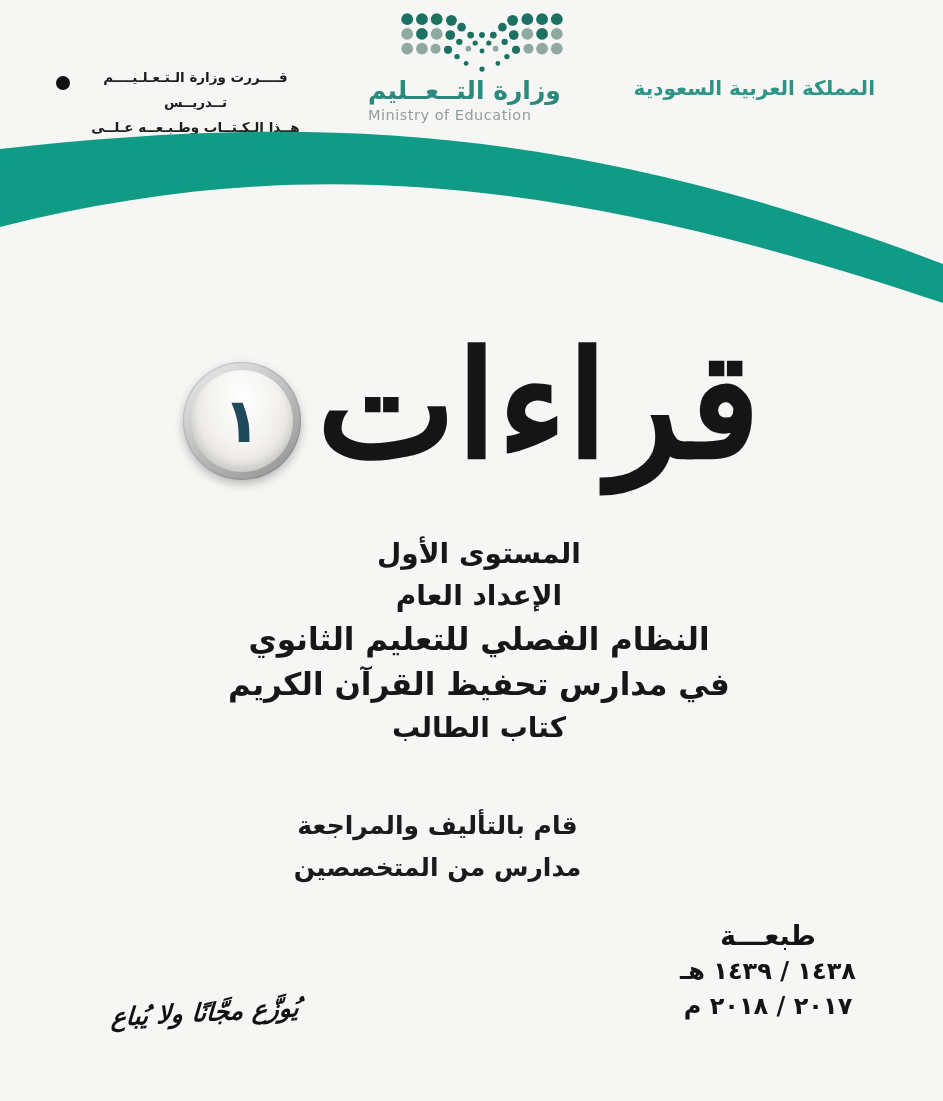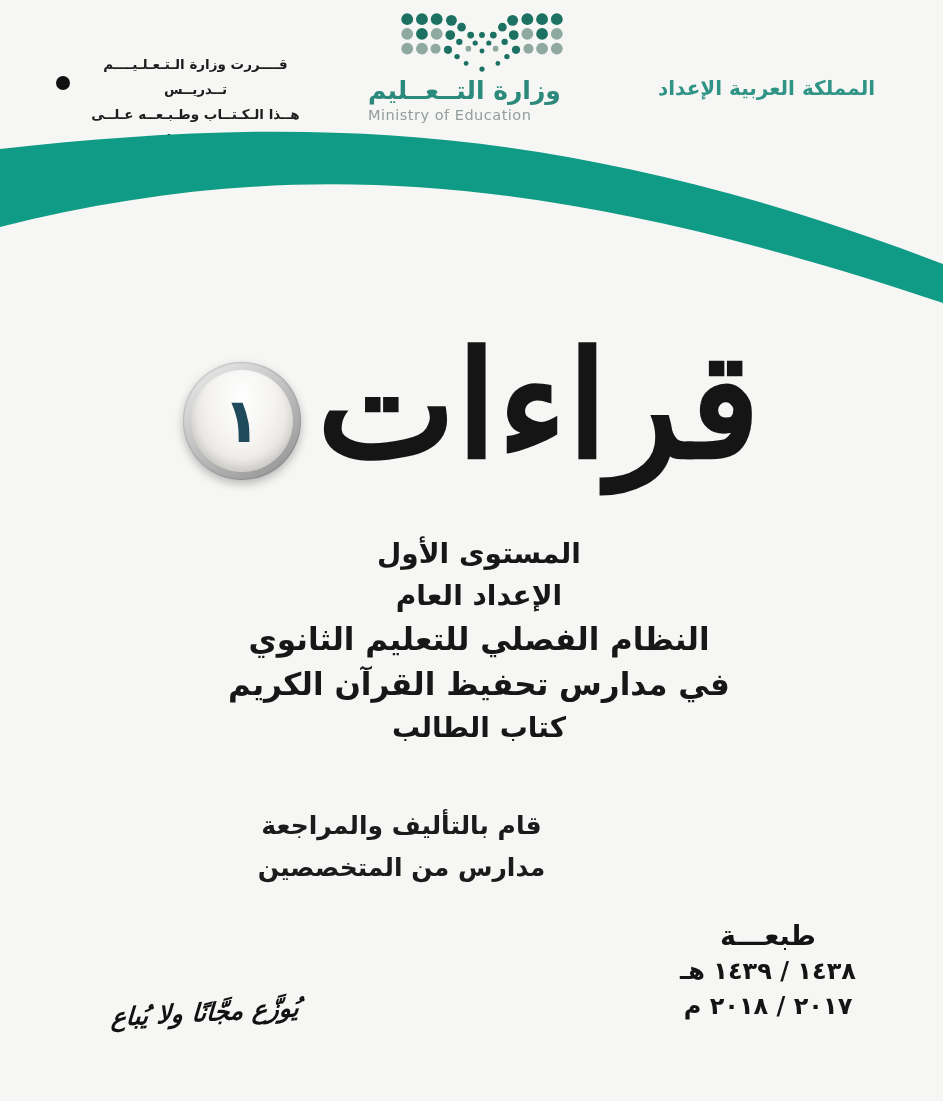--- a/index.html
+++ b/index.html
@@ -7,21 +7,21 @@
     position:relative;
     width:943px;height:1101px;
     margin:0 auto;
     background:#f6f6f4;
     overflow:hidden;
     font-family:"DejaVu Sans", sans-serif;
     color:#161616;
   }
   
   .decision-note{
-    position:absolute;left:78px;top:52px;width:235px;
+    position:absolute;left:78px;top:65px;width:235px;
     direction:rtl;text-align:center;
     font-size:13.5px;font-weight:bold;line-height:1.85;
     color:#1d1d1d;letter-spacing:.5px;
   }
   .bullet{
     position:absolute;left:56px;top:76px;width:14px;height:14px;
     background:#111;border-radius:50%;
   }
   .moe-logo{position:absolute;left:368px;top:10px;width:228px;text-align:left;}
   .moe-dots{display:block;margin:0 auto;}
@@ -62,21 +62,21 @@
   .level-num{font-size:62px;font-weight:bold;color:#1e4a5c;line-height:1;}
   
   .subtitle{
     position:absolute;left:0;top:526px;width:943px;
     direction:rtl;text-align:center;font-weight:bold;color:#171717;
   }
   .subtitle .s-line{font-size:28px;line-height:1.0;margin:14px 0;padding-left:15px;}
   .subtitle .s-line.big{font-size:31px;}
   .authorship{
     position:absolute;left:0;top:796px;width:803px;
-    direction:rtl;text-align:center;font-weight:bold;color:#1b1b1b;
+    direction:rtl;text-align:center;font-weight:bold;color:#1b1b1b;padding-left:36px;
   }
   .authorship .a-line{font-size:25px;line-height:1.0;margin:17px 0;}
   
   .edition{
     position:absolute;right:70px;top:920px;width:210px;
     direction:rtl;text-align:center;font-weight:bold;color:#141414;
   }
   .edition .e-label{font-size:27px;margin-bottom:3px;}
   .edition .e-line{font-size:24px;line-height:1.45;}
   
@@ -143,21 +143,21 @@
         <circle cx="141" cy="34" r="5.2"></circle>
           <circle cx="128" cy="34" r="5.2"></circle>
           <circle cx="116" cy="34" r="4.4"></circle>
         <circle cx="87" cy="34" r="2.5"></circle>
       </g>
     </svg>
     <div class="moe-wordmark">وزارة التــعــليم</div>
     <div class="moe-en">Ministry of Education</div>
   </div>
 
-  <div class="country">المملكة العربية الإعداد</div>
+  <div class="country">المملكة العربية السعودية</div>
 
   <svg class="swoosh" viewBox="0 0 943 330" preserveAspectRatio="none">
     <path d="M0,149 C300,116 560,118 943,264 L943,303 C560,175 300,152 0,227 Z" fill="#0f9b85"></path>
   </svg>
 
   <div class="title-row">
     <span class="book-title">قراءات</span>
     <span class="level-badge">
       <span class="level-badge-inner">
         <span class="level-num">١</span>

